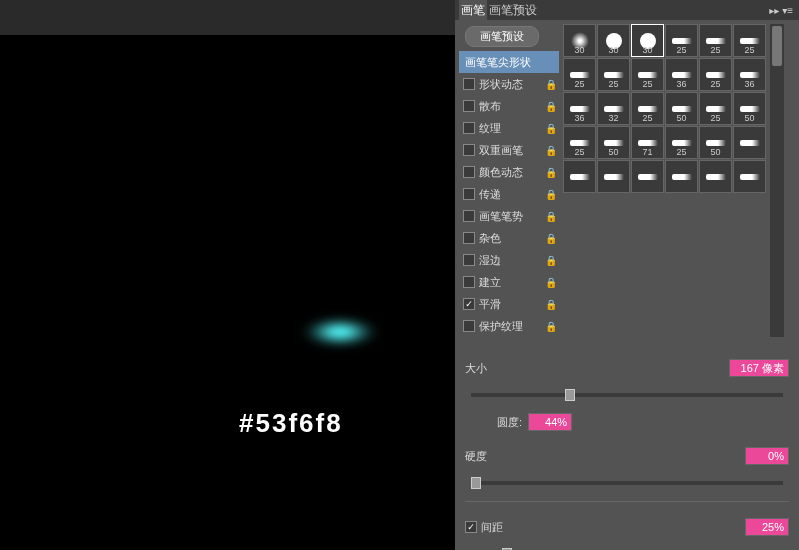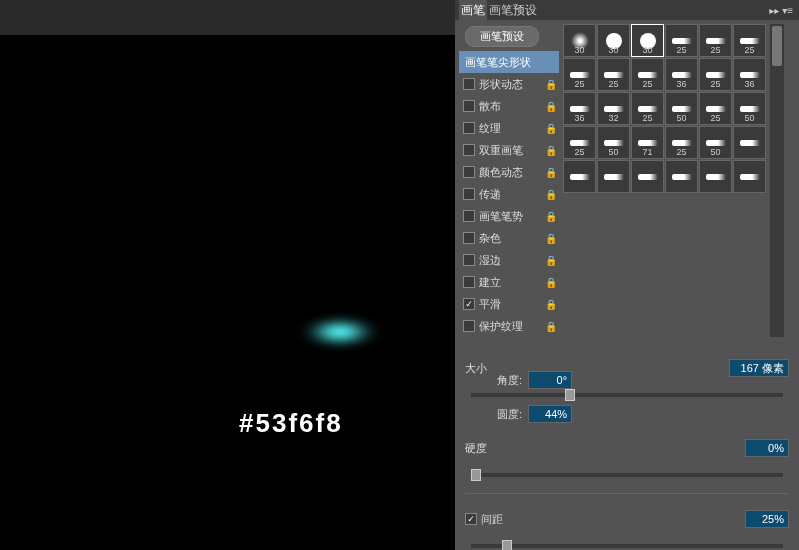--- a/index.html
+++ b/index.html
@@ -32,21 +32,21 @@
 .thumb-shape { width: 22px; height: 16px; display: flex; align-items: center; justify-content: center; }
 .thumb-num { font-size: 9px; color: #ccc; position: absolute; bottom: 1px; }
 .thumb-scroll { width: 14px; background: #3a3a3a; margin-left: 4px; position: relative; }
 .thumb-scroll-handle { position: absolute; left: 2px; top: 2px; width: 10px; height: 40px; background: #777; border-radius: 2px; }
 
 .settings { padding: 6px 10px; background: #535353; font-size: 11px; color: #ddd; }
 .set-row { display: flex; align-items: center; margin: 16px 0; }
 .set-label { width: 50px; }
 .slider { flex: 1; height: 4px; background: #3a3a3a; position: relative; margin: 0 6px; }
 .slider-handle { position: absolute; top: -4px; width: 10px; height: 12px; background: #999; border: 1px solid #ccc; }
-.val-box { width: 60px; height: 18px; background: #0c4a6e; border: 1px solid #666; color: #fff; font-size: 11px; text-align: right; padding-right: 4px; line-height: 16px; }
+.val-box { width: 60px; height: 18px; background: #ec4899; border: 1px solid #666; color: #fff; font-size: 11px; text-align: right; padding-right: 4px; line-height: 16px; }
 .chk { width: 12px; height: 12px; border: 1px solid #888; background: #3a3a3a; margin-right: 4px; display: inline-flex; align-items: center; justify-content: center; font-size: 9px; }
 .chk.checked::after { content: "✓"; color: #fff; }
 .angle-widget { width: 60px; height: 50px; border: 1px solid #777; border-radius: 50%; margin-left: auto; margin-right: 8px; position: relative; background: #4a4a4a; }
 .angle-ellipse { position: absolute; left: 6px; top: 18px; width: 46px; height: 14px; border: 1px solid #ccc; border-radius: 50%; }
 .angle-dot { position: absolute; width: 5px; height: 5px; background: #ccc; border-radius: 50%; }
 .sep { height: 1px; background: #666; margin: 6px 0; }
 
 .preview { height: 100px; margin: 6px 10px; background: #3a3a3a; border: 1px solid #666; position: relative; overflow: hidden; }
 .preview svg { width: 100%; height: 100%; }
 </style>
@@ -329,26 +329,20 @@
       <span class="set-label">大小</span>
       <span style="flex:1"></span>
       <span class="val-box">167 像素</span>
     </div>
     <div class="set-row">
         <div class="slider">
           <div class="slider-handle" style="left:30%"></div>
         </div>
       </div>
 
-    <div class="set-row" style="margin-top:-42px;">
-      <span style="width:32px"></span>
-      <span>角度:</span>
-      <span style="width:6px"></span>
-      <span class="val-box" style="width:44px">0°</span>
-    </div>
     <div class="set-row">
       <span style="width:32px"></span>
       <span>圆度:</span>
       <span style="width:6px"></span>
       <span class="val-box" style="width:44px">44%</span>
     </div>
 
     <div class="set-row" style="margin-top:14px;">
       <span class="set-label">硬度</span>
       <span style="flex:1"></span>

